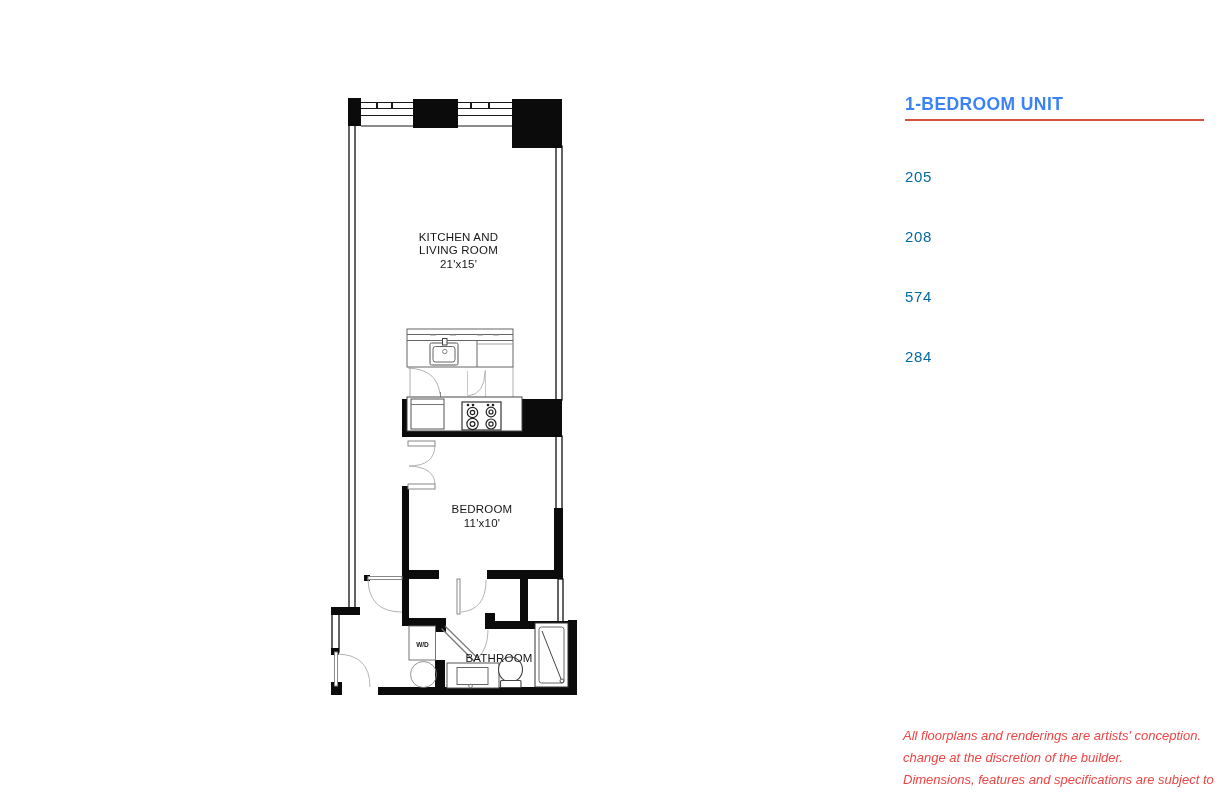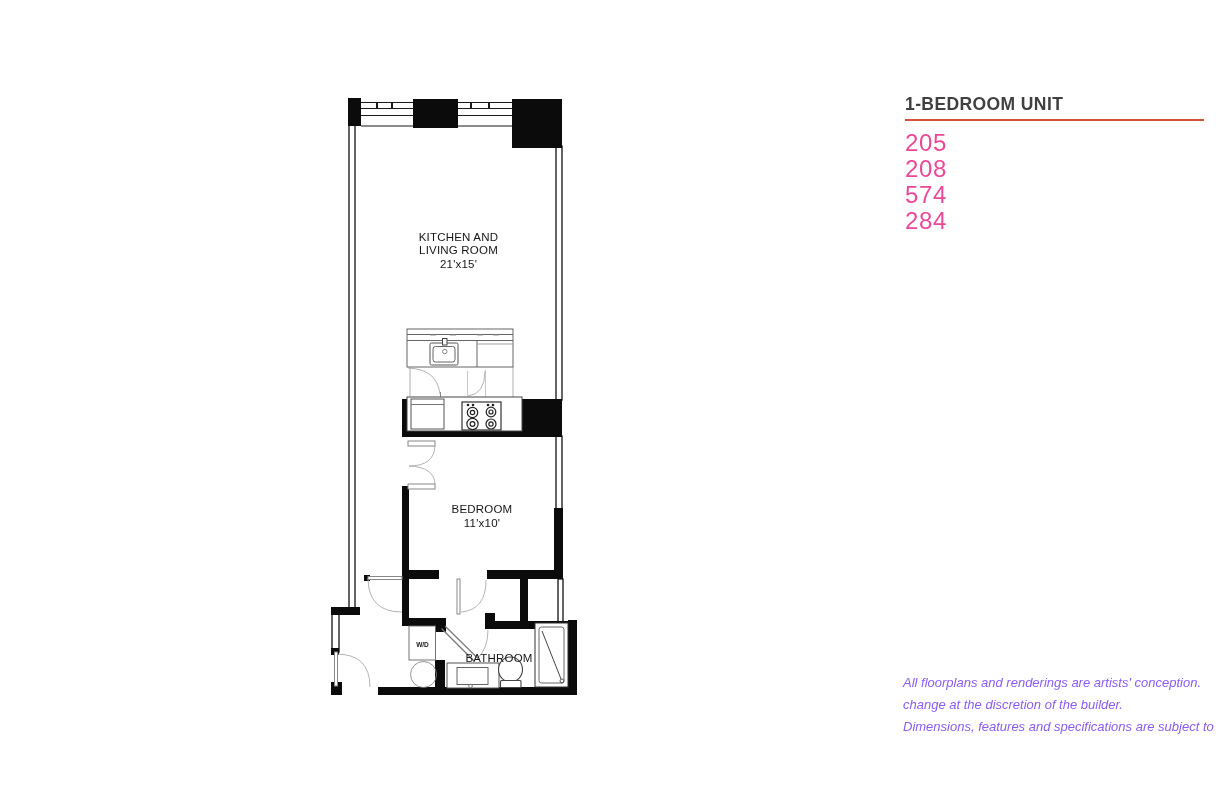--- a/index.html
+++ b/index.html
@@ -10,25 +10,25 @@
   #plan-svg{position:absolute;left:0;top:0;}
   .info-panel{position:absolute;left:905px;top:94px;width:300px;}
   .panel-title{
     font-size:17.5px;font-weight:bold;letter-spacing:.4px;
     color:#d7503f;line-height:20px;
   }
   .panel-divider{margin-top:5px;width:299px;height:2px;background:#d7503f;}
   .unit-columns{margin-top:9px;display:flex;}
   .unit-col{width:102px;}
   .unit-number{
-    font-size:24px;color:#ec4899;line-height:26px;letter-spacing:.6px;
+    font-size:15px;color:#0369a1;line-height:26px;letter-spacing:.6px;margin-top:34px;
   }
   .disclaimer{
-    position:absolute;left:903px;top:672px;width:320px;
-    font-style:italic;font-size:13px;line-height:22px;color:#8b5cf6;
+    position:absolute;left:903px;top:725px;width:320px;
+    font-style:italic;font-size:13px;line-height:22px;color:#ef4444;
   }
   .plan-label{
     font-family:"Liberation Sans",sans-serif;fill:#161616;
     font-size:11.5px;letter-spacing:.2px;
   }
   .plan-label-small{
     font-family:"Liberation Sans",sans-serif;fill:#161616;
     font-size:6.5px;font-weight:bold;
   }
 </style>
@@ -175,21 +175,21 @@
   <text class="plan-label" x="458.5" y="241" text-anchor="middle">KITCHEN AND</text>
   <text class="plan-label" x="458.5" y="254" text-anchor="middle">LIVING ROOM</text>
   <text class="plan-label" x="458.5" y="268" text-anchor="middle">21'x15'</text>
   <text class="plan-label" x="482" y="513" text-anchor="middle">BEDROOM</text>
   <text class="plan-label" x="482" y="527" text-anchor="middle">11'x10'</text>
   <text class="plan-label" x="499" y="662" text-anchor="middle">BATHROOM</text>
   <text class="plan-label-small" x="422.5" y="647" text-anchor="middle">W/D</text>
 </svg>
 
 <div class="info-panel">
-  <div class="panel-title" style="color: #404040;">1-BEDROOM UNIT</div>
+  <div class="panel-title" style="color: #3b82f6;">1-BEDROOM UNIT</div>
   <div class="panel-divider" style="background: rgb(215, 80, 63);"></div>
   <div class="unit-columns">
     <div class="unit-col">
       <div class="unit-number">205</div>
       <div class="unit-number">208</div>
       <div class="unit-number">574</div>
       <div class="unit-number">284</div>
     </div>
   </div>
 </div>

